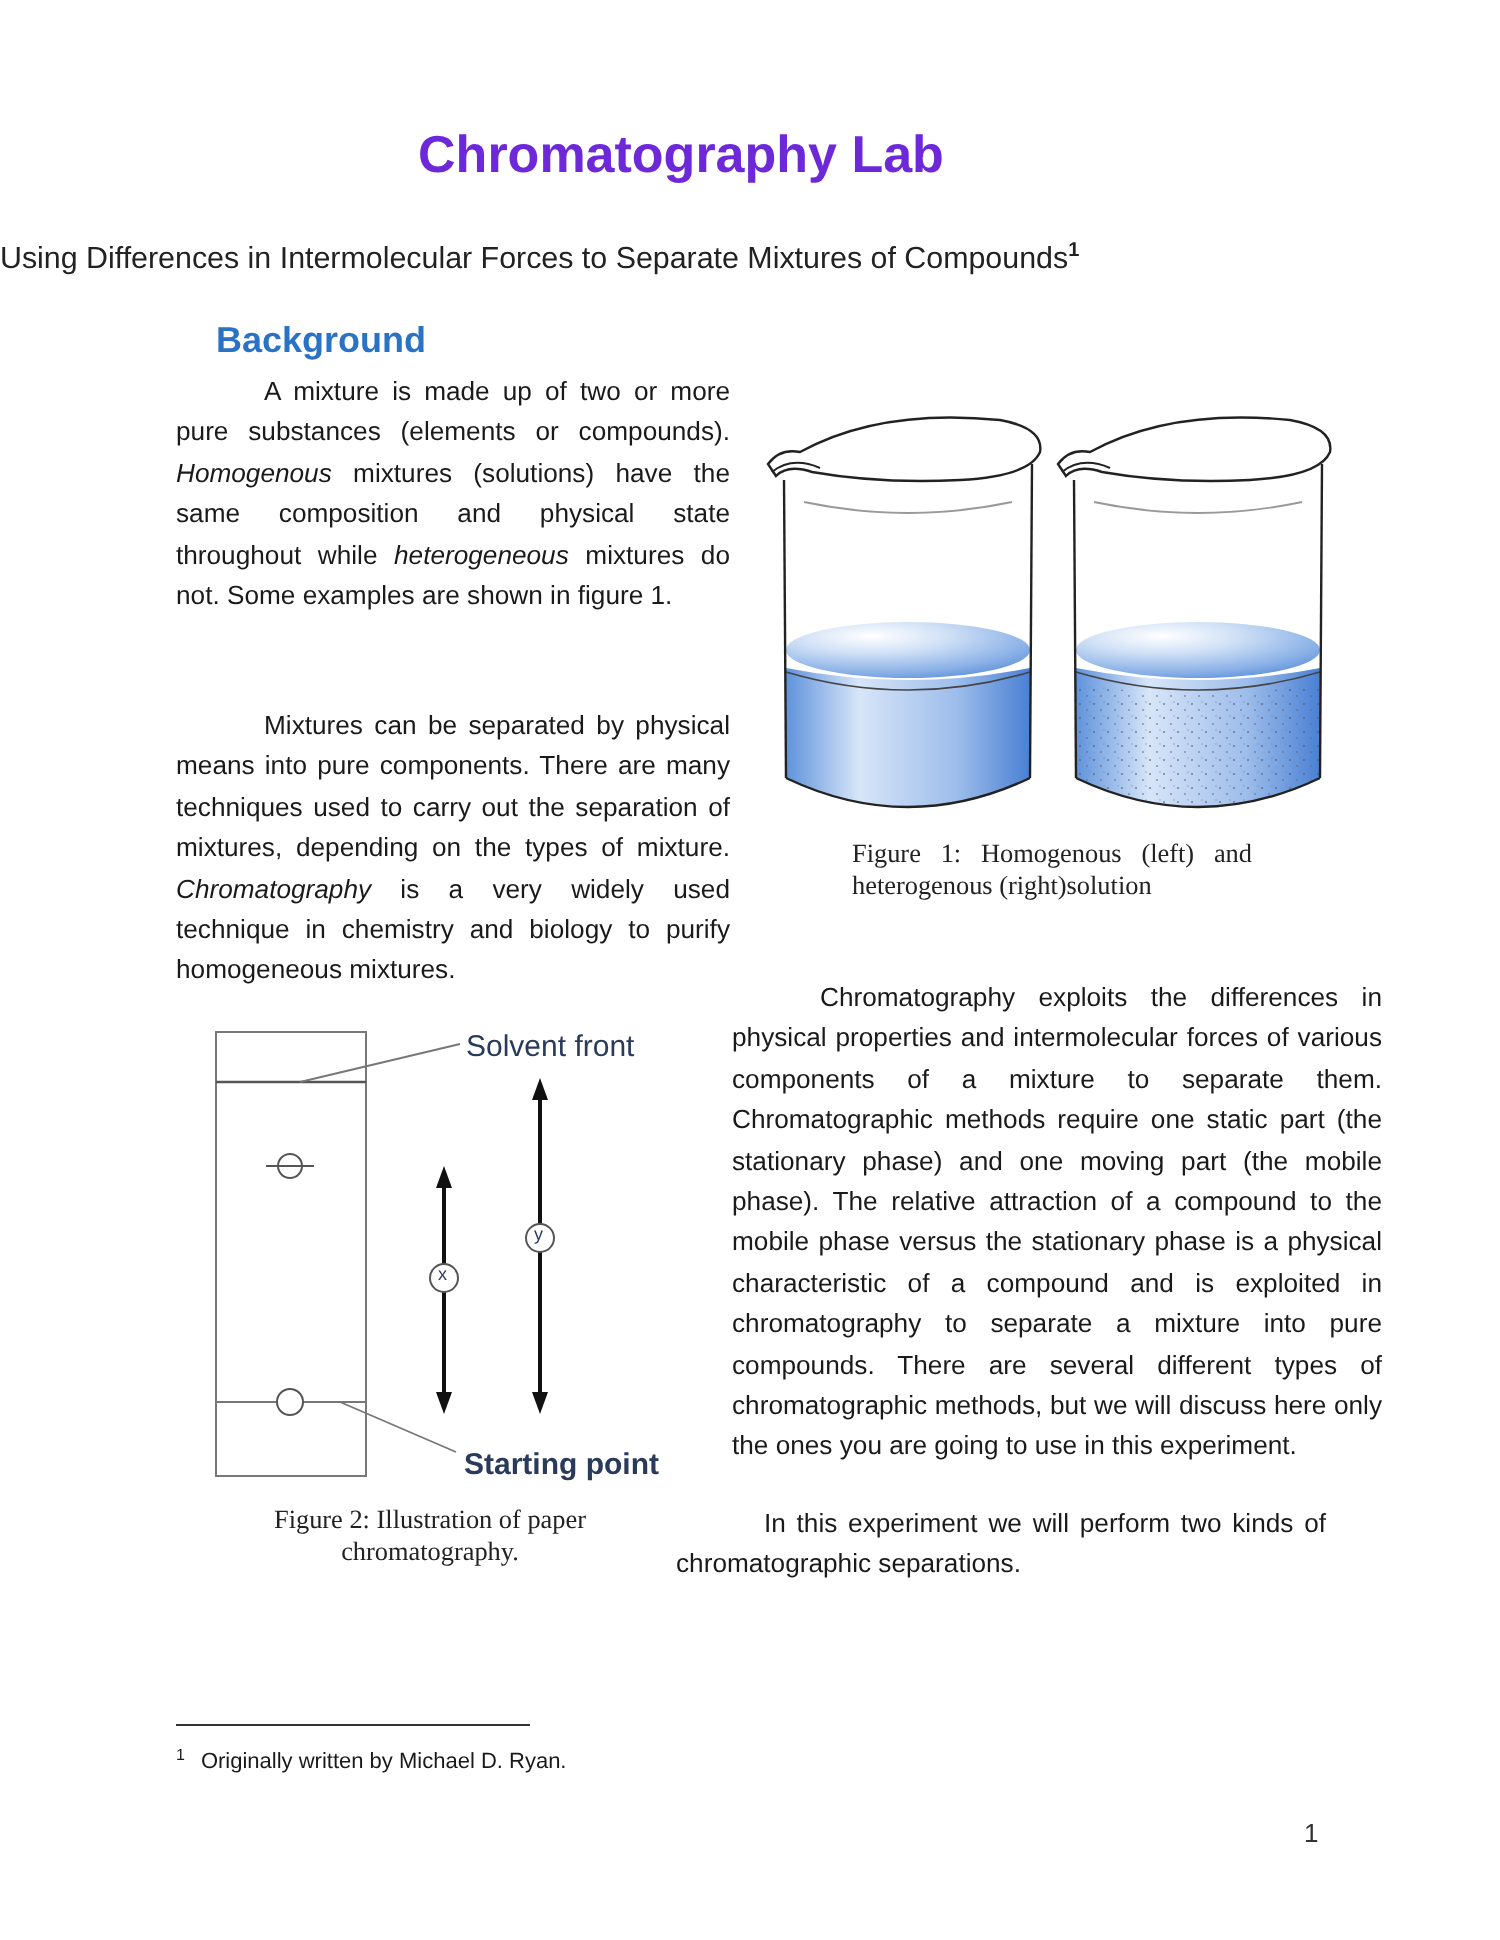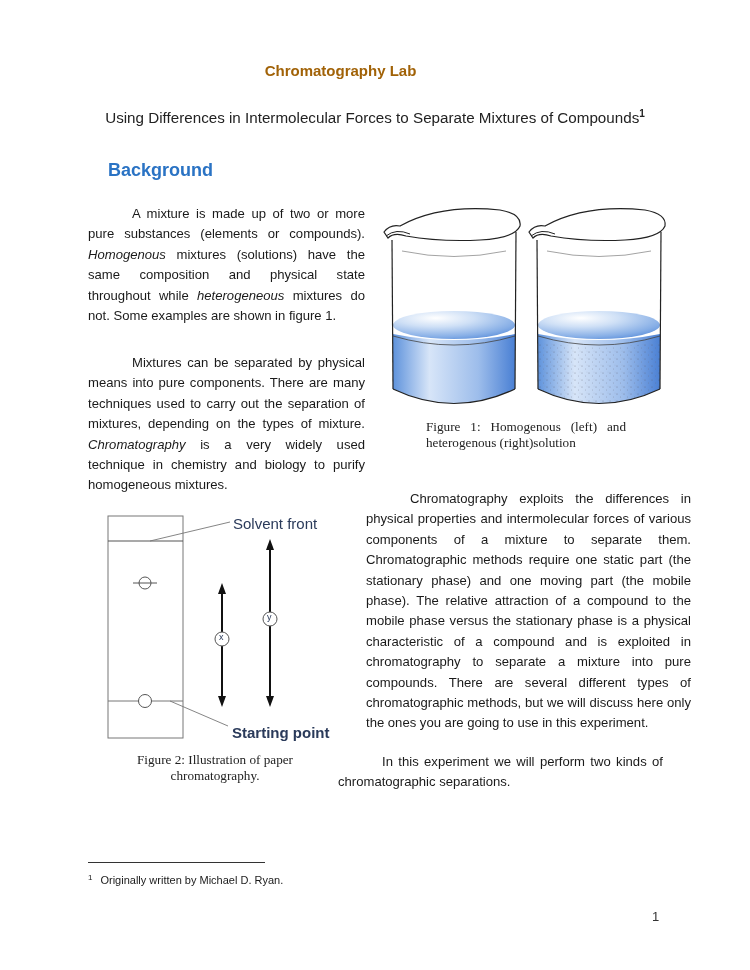--- a/index.html
+++ b/index.html
@@ -1,25 +1,25 @@
 <!DOCTYPE html>
 <html><head>
 <meta charset="utf-8">
 <style>
   html, body { margin: 0; padding: 0; background: #ffffff; }
   body { width: 750px; height: 970px; position: relative; overflow: hidden;
          font-family: "Liberation Sans", "DejaVu Sans", sans-serif; color: #1a1a1a; }
   .abs { position: absolute; }
-  .title { left: 0; width: 681px; top: 62px; text-align: center; font-size: 15px; font-weight: bold; color: #a16207; }
-  .subtitle { left: 0; width: 750px; top: 108px; text-align: center; font-size: 15.2px; color: #222; }
+  .title { left: 0; width: 681px; top: 62px; text-align: center; font-size: 26px; font-weight: bold; color: #6d28d9; }
+  .subtitle { left: 0; width: 750px; top: 120px; font-size: 15.2px; color: #222; }
   .subtitle sup { font-size: 10px; font-weight: bold; vertical-align: 6px; }
   .h-bg { left: 88px; top: 160px; font-size: 18px; font-weight: bold; color: #2a73c4; margin-left: 20px; }
   .para { font-size: 13.1px; line-height: 20.4px; text-align: justify; color: #1a1a1a; }
   .para .ind { display: inline-block; width: 44px; }
-  .p1 { left: 88px; top: 204px; width: 277px; }
+  .p1 { left: 88px; top: 186px; width: 277px; }
   .p2 { left: 88px; top: 318px; width: 277px; margin-top: 35px; }
   .p3 { left: 320px; top: 489px; width: 325px; margin-left: 46px; }
   .p4 { left: 338px; top: 752px; width: 325px; }
   .caption { font-family: "Liberation Serif", "DejaVu Serif", serif; font-size: 13.2px; line-height: 15.5px; color: #222; text-align: center; }
   .cap1 { left: 426px; top: 419px; width: 200px; text-align: justify; }
   .cap2 { left: 115px; top: 752px; width: 200px; }
   .fig-label { font-family: "Liberation Sans", "DejaVu Sans", sans-serif; font-size: 15px; color: #2a3a5a; }
   .fnline { left: 88px; top: 862px; width: 177px; height: 1px; background: #333; }
   .fn { left: 88px; top: 873px; font-size: 11px; color: #1a1a1a; }
   .fn sup { font-size: 8px; vertical-align: 4px; margin-right: 8px; }

